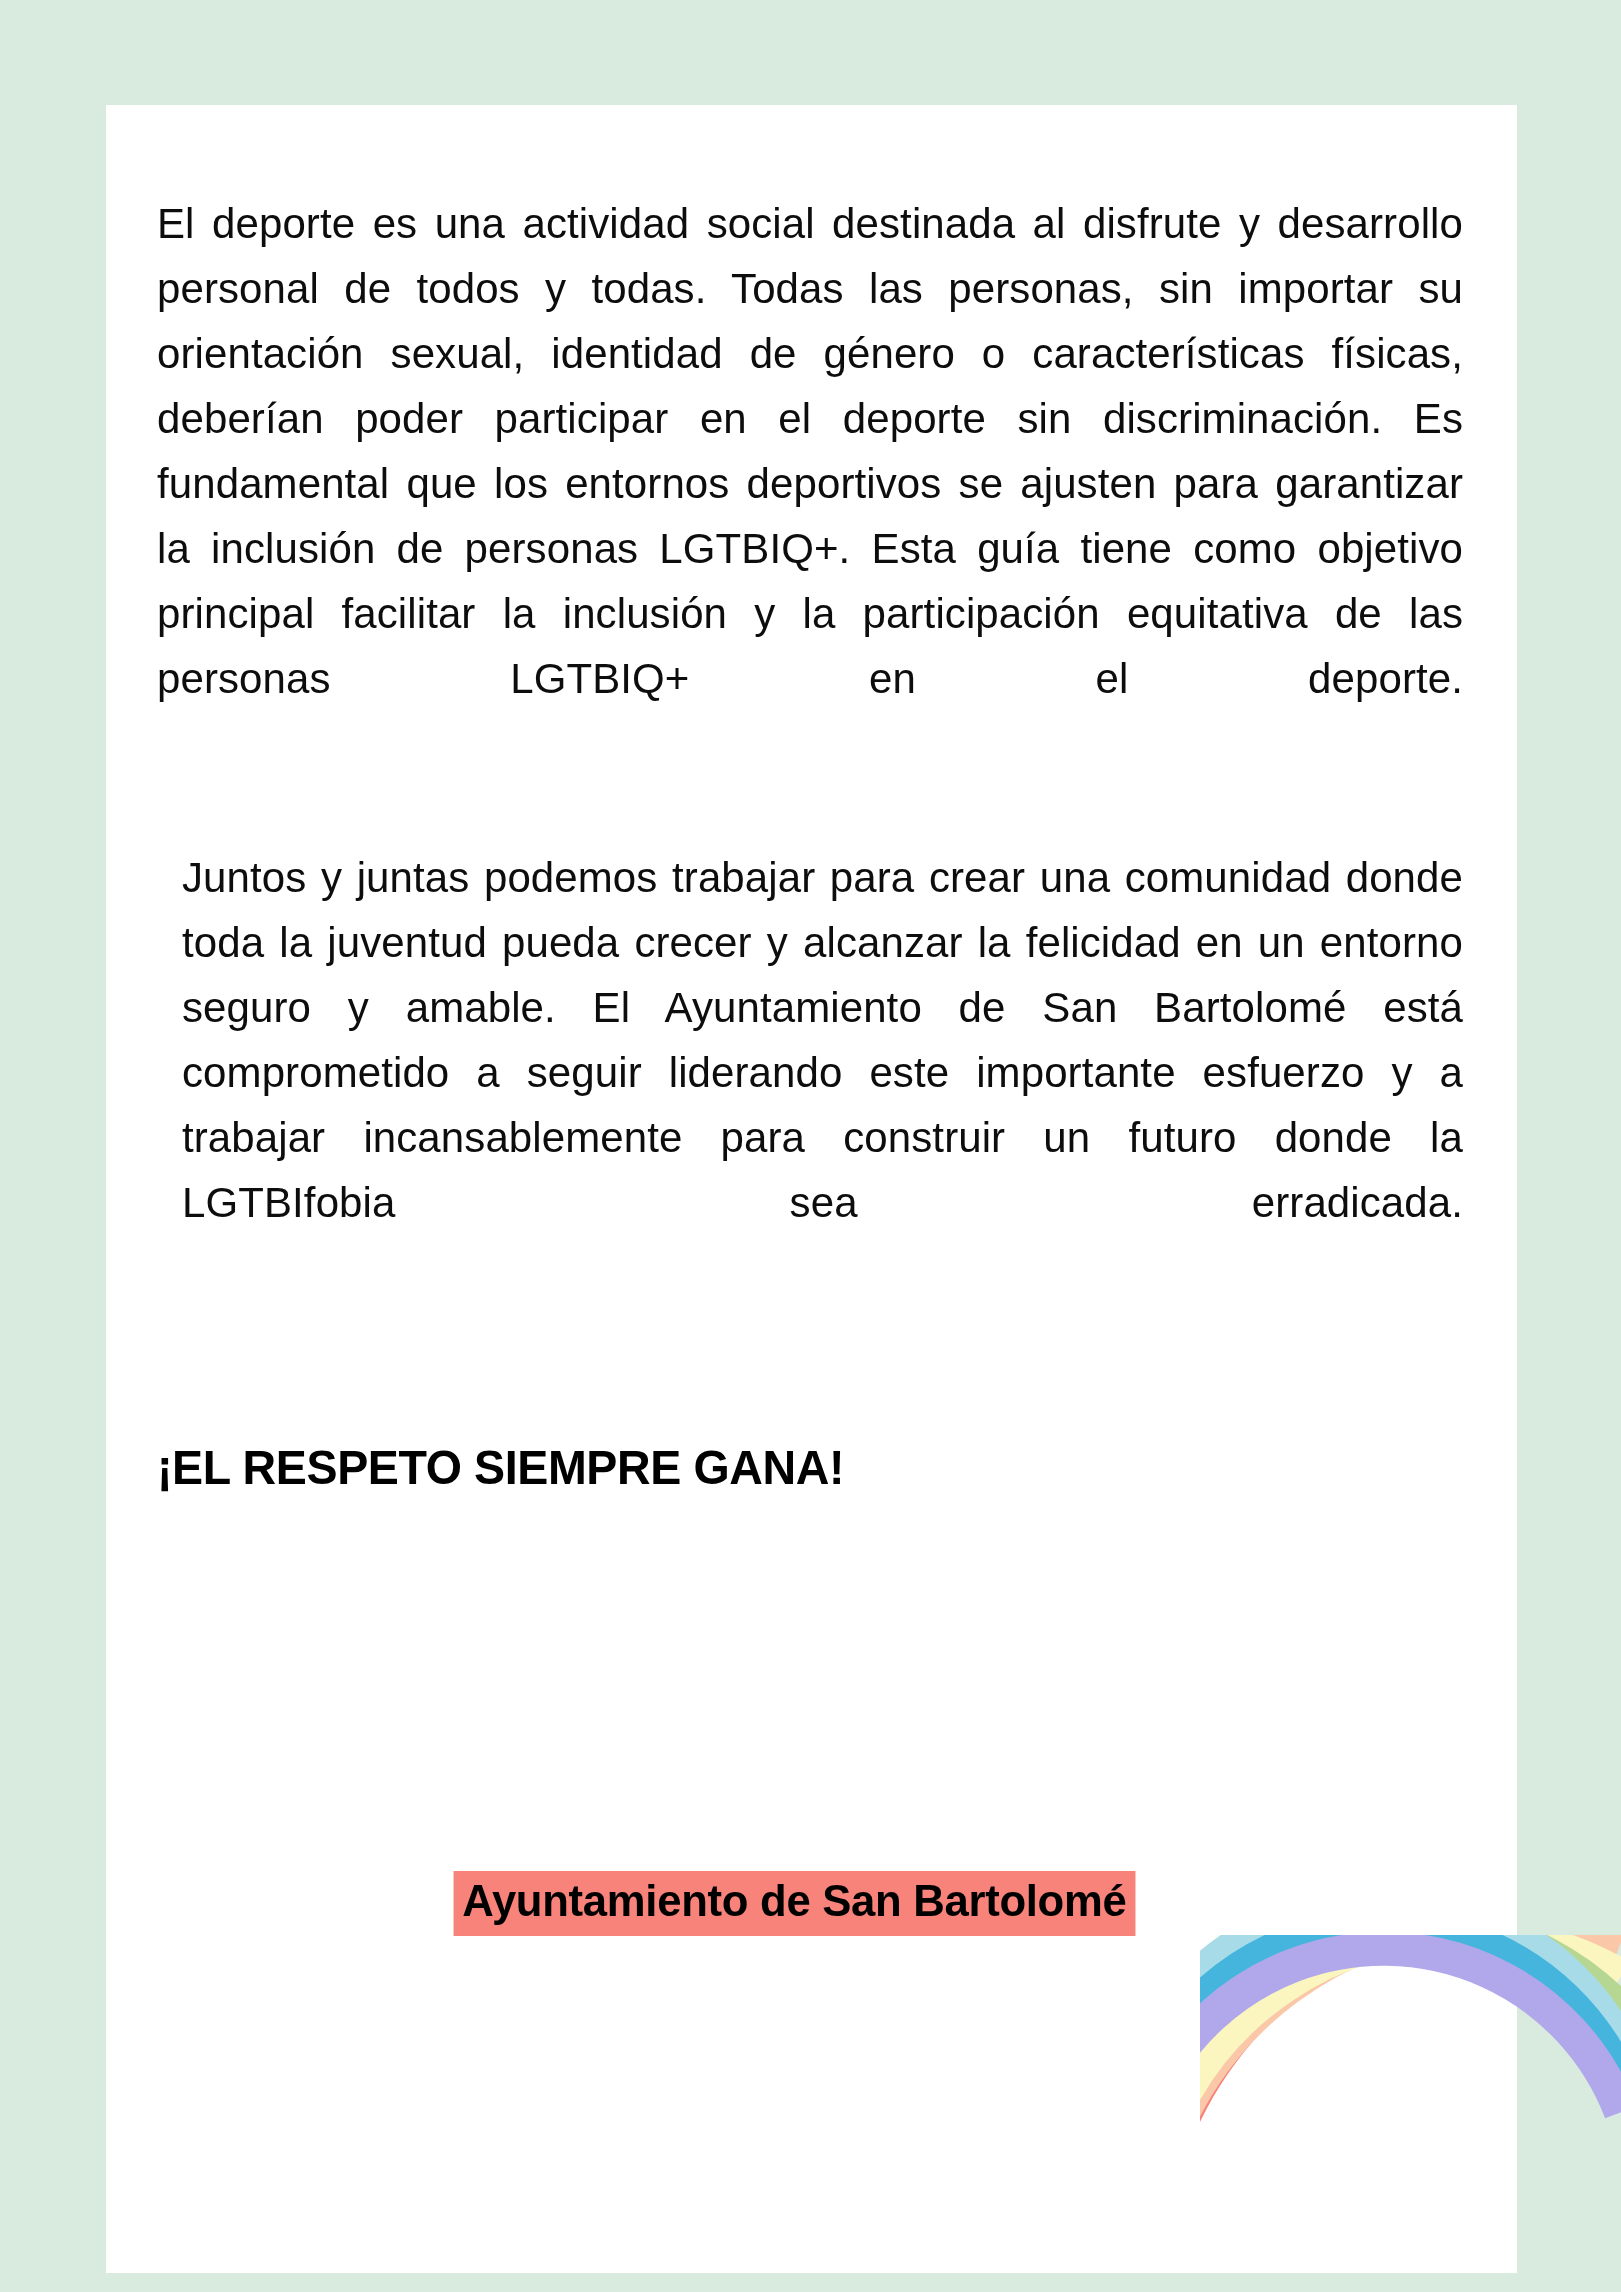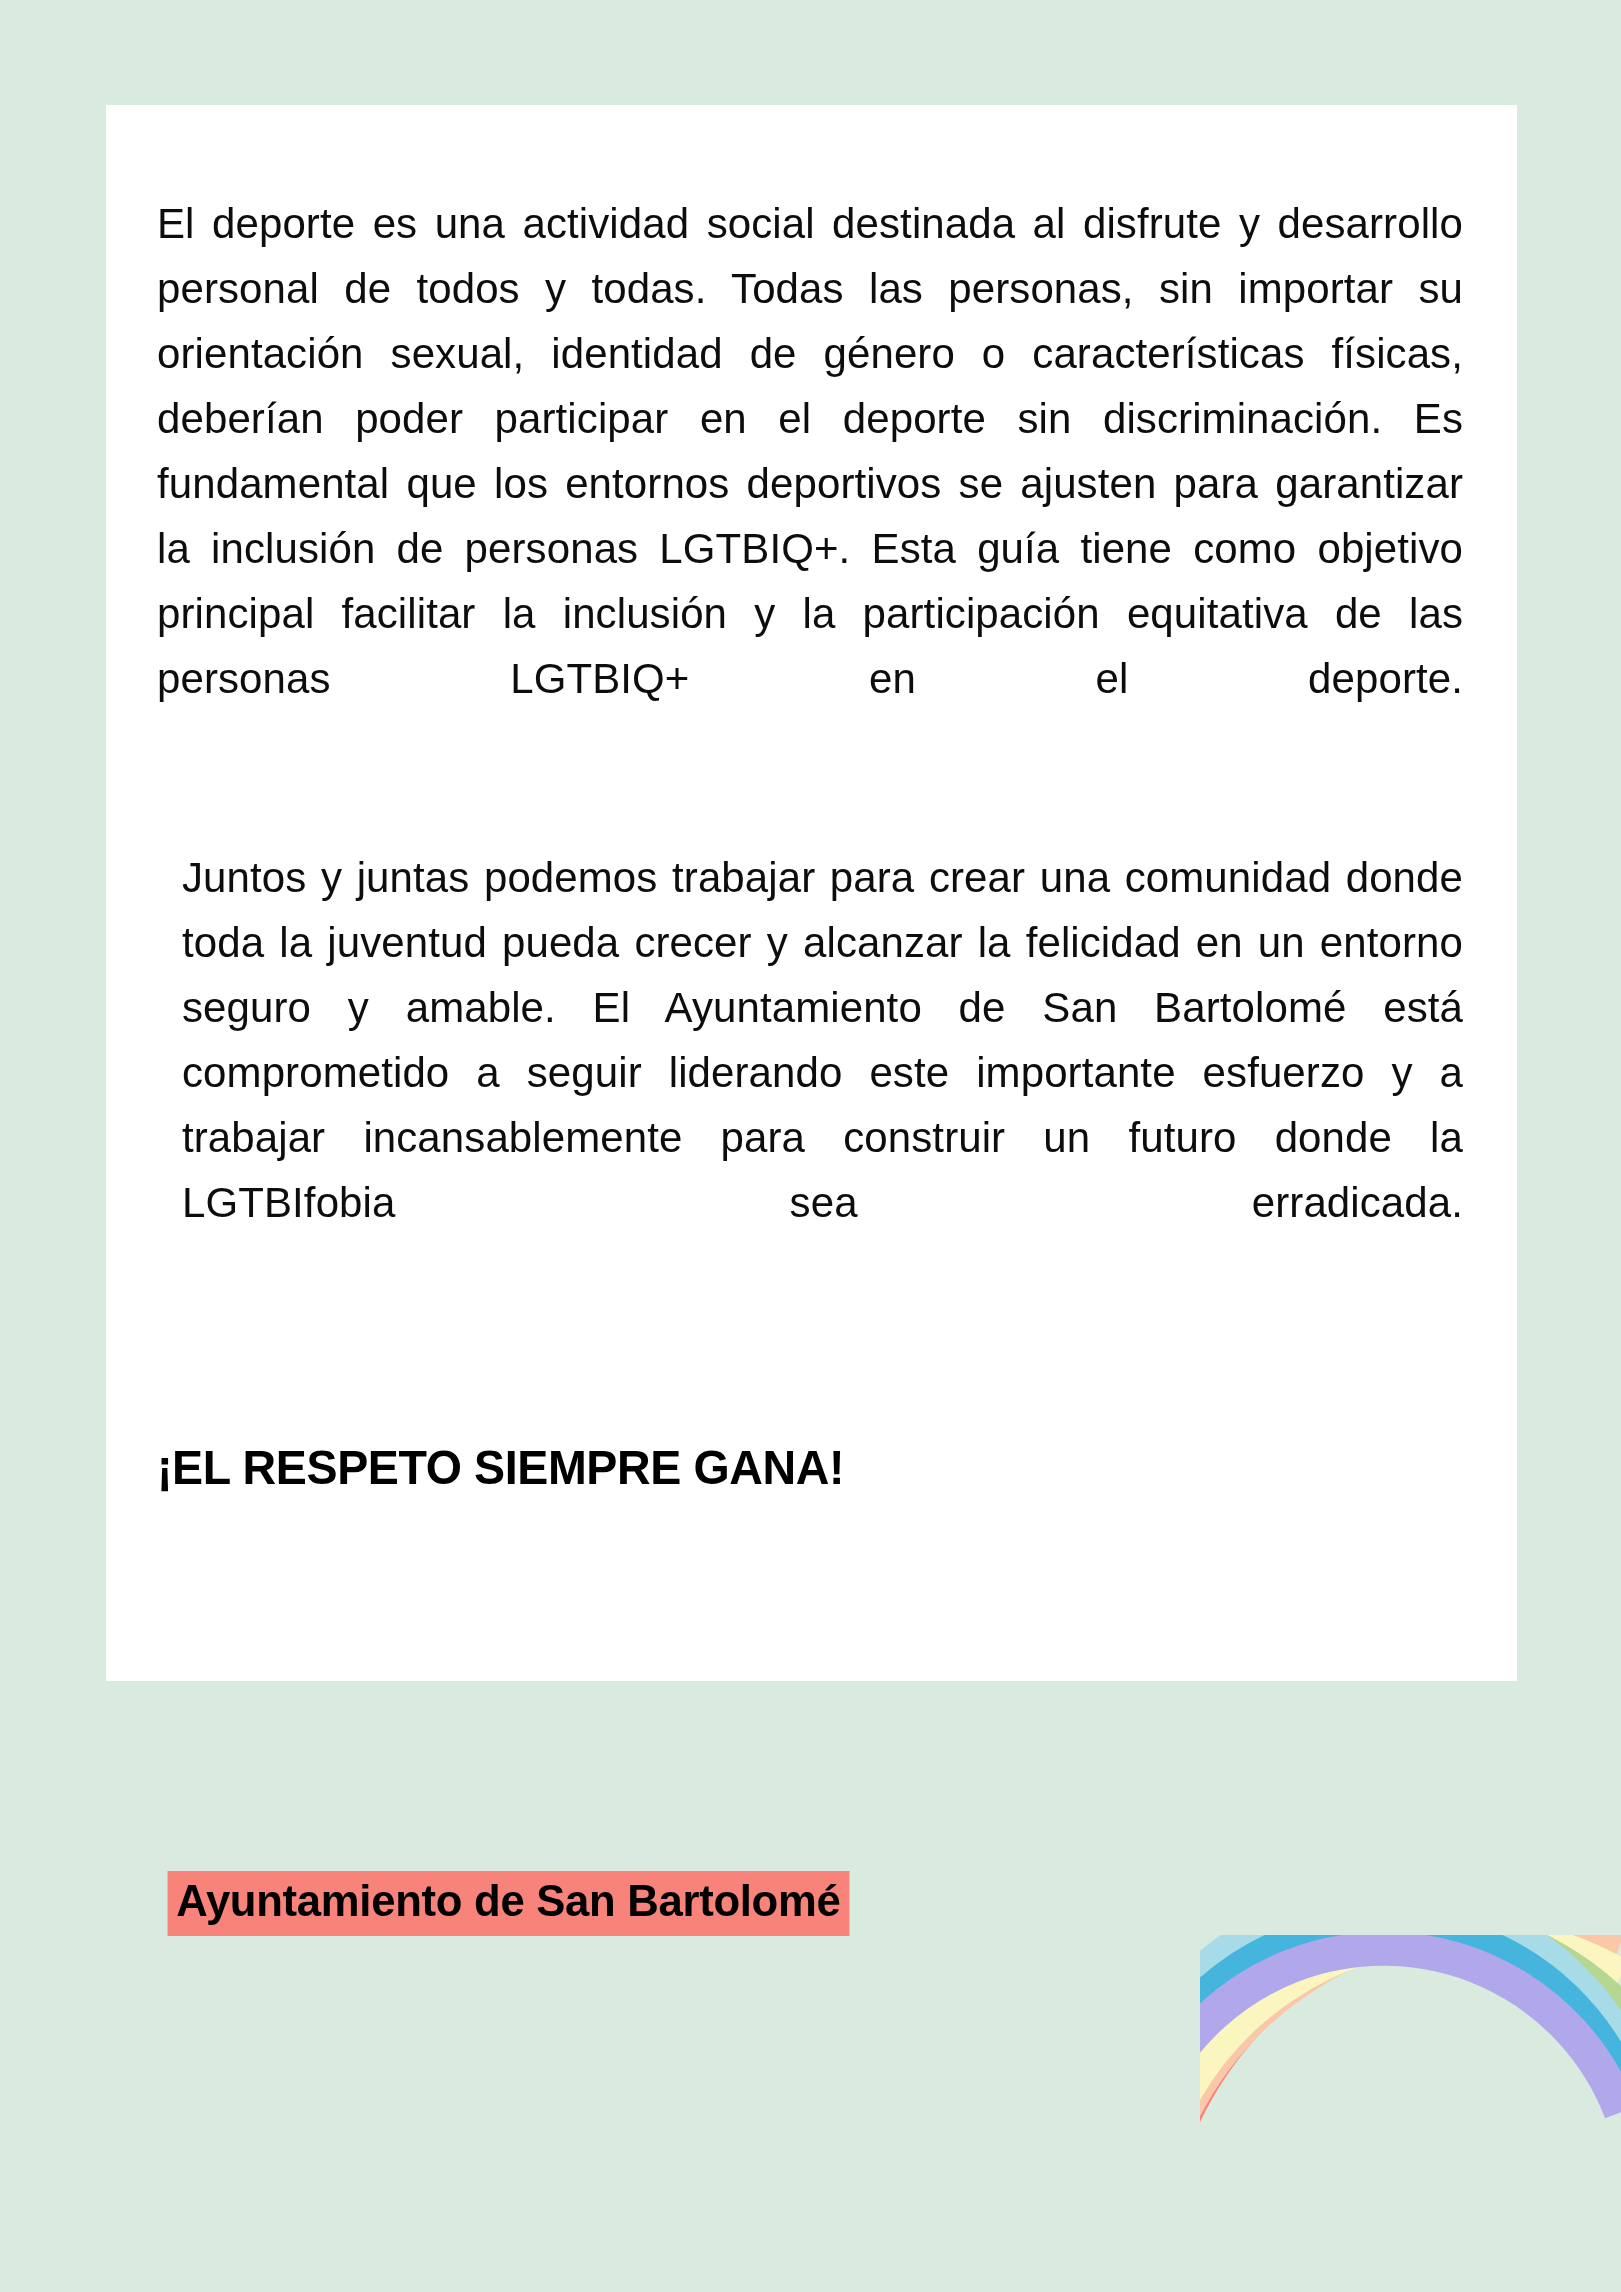--- a/index.html
+++ b/index.html
@@ -22,21 +22,21 @@
     inset: 0;
     background-color: #d9eadf;
     overflow: hidden;
   }
 
   #card {
     position: absolute;
     left: 106px;
     top: 105px;
     width: 1411px;
-    height: 1576px;
+    height: 2168px;
     background: #ffffff;
     box-sizing: border-box;
     z-index: 2;
   }
 
   #content {
     position: absolute;
     left: 51px;
     top: 86px;
     width: 1306px;
@@ -78,24 +78,24 @@
     letter-spacing: -0.4px;
     color: #000000;
     white-space: nowrap;
     transform: scaleX(0.95);
     transform-origin: left center;
   }
 
   
   #signature-row {
     position: absolute;
-    left: 51px;
+    left: 35px;
     top: 1766px;
     width: 1306px;
-    text-align: left;
+    text-align: center;
   }
   #signature {
     display: inline-block;
     background: #f7837a;
     color: #000000;
     font-family: "Liberation Sans Narrow", "Liberation Sans", sans-serif;
     font-size: 45px;
     font-weight: bold;
     letter-spacing: -0.3px;
     padding: 5.4px 9px 9px 9px;

